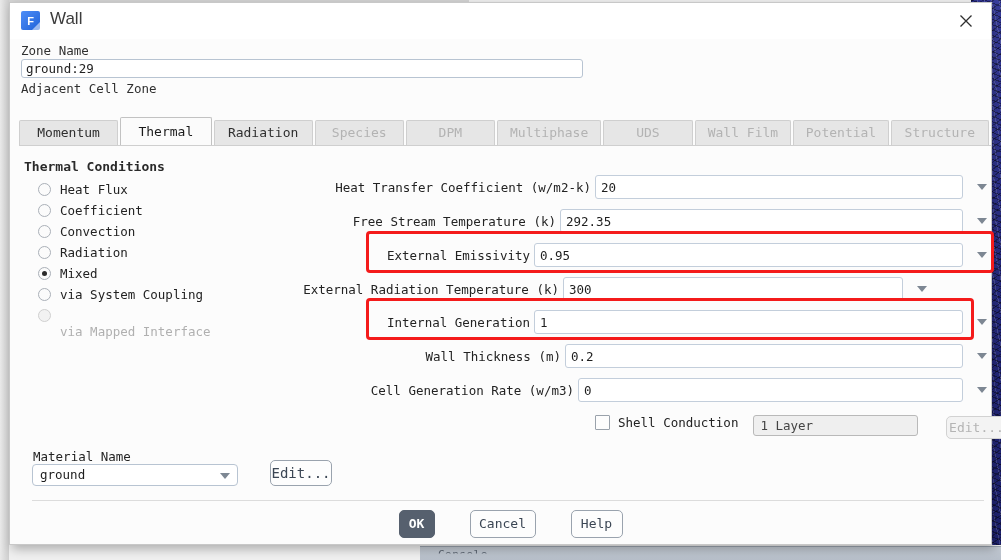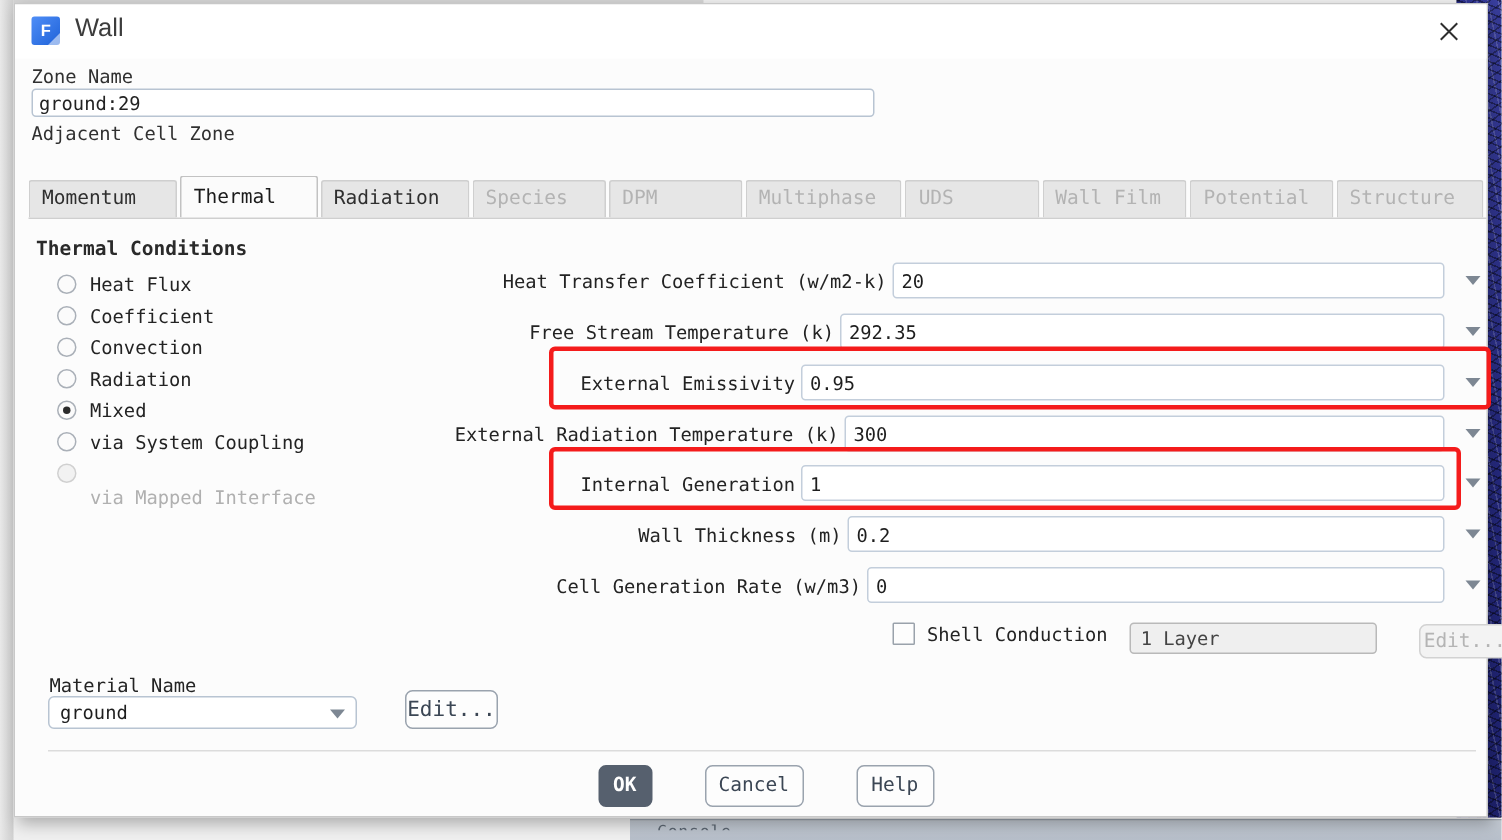--- a/index.html
+++ b/index.html
@@ -111,21 +111,21 @@
   }
   .tab {
     height: 24px; line-height: 24px;
     background: #e6e6e6;
     border: 1px solid #cfcfcf;
     border-bottom: none;
     margin-right: 2px;
     padding: 0 8px;
     font-size: 13px;
     color: #2f2f2f;
-    text-align: left;
+    text-align: center;
     border-radius: 2px 2px 0 0;
     cursor: pointer;
     white-space: nowrap;
   }
   .tab.active {
     background: #fbfbfb;
     height: 27px; line-height: 27px;
     border-color: #c2c2c2;
     color: #1a1a1a;
   }
@@ -354,21 +354,21 @@
       </div>
       <div class="frow" style="left: 0px; top: 240px; width: 981px;">
         <div class="flabel" style="width: 520px;">External Emissivity</div>
         <input class="finput" value="0.95" style="width: 429px;">
         <div class="caret">
           <i></i>
         </div>
       </div>
       <div class="frow" style="left: 0px; top: 274px; width: 981px;">
         <div class="flabel" style="width: 549px;">External Radiation Temperature (k)</div>
-        <input class="finput" value="300" style="width: 400px;">
+        <input class="finput" value="300" style="width: 340px;">
         <div class="caret">
           <i></i>
         </div>
       </div>
       <div class="frow" style="left: 0px; top: 307px; width: 981px;">
         <div class="flabel" style="width: 520px;">Internal Generation</div>
         <input class="finput" value="1" style="width: 429px;">
         <div class="caret">
           <i></i>
         </div>

